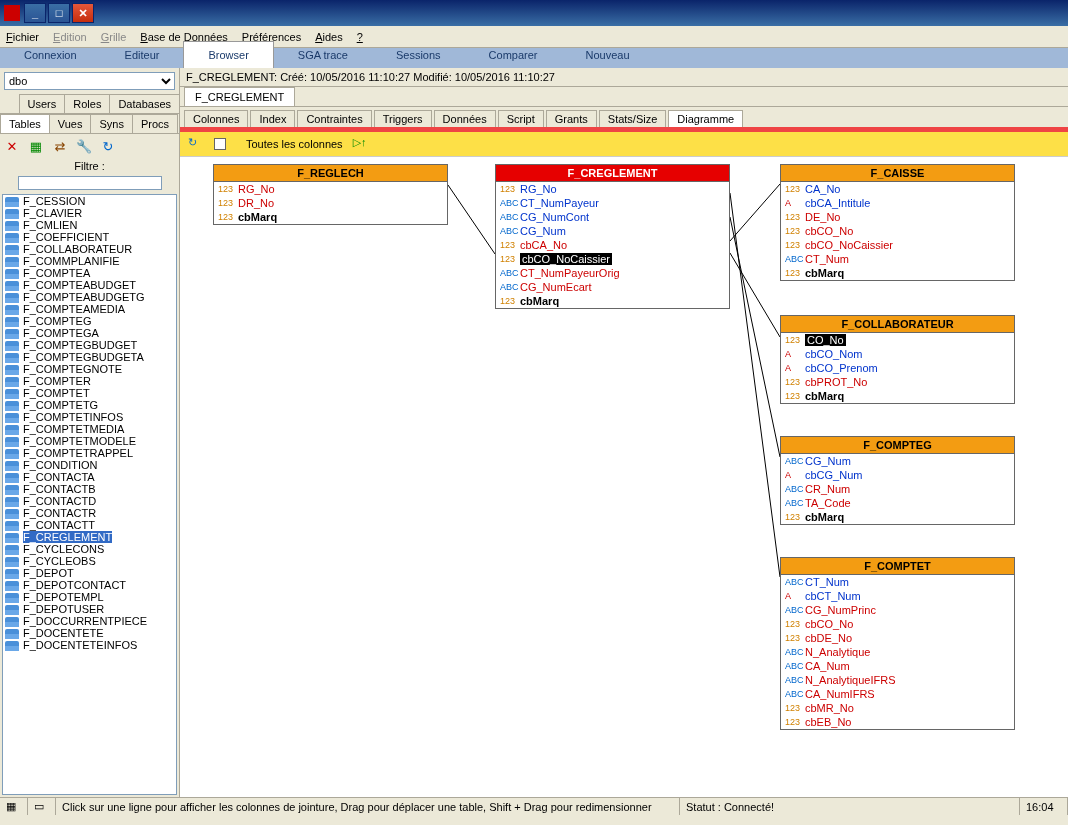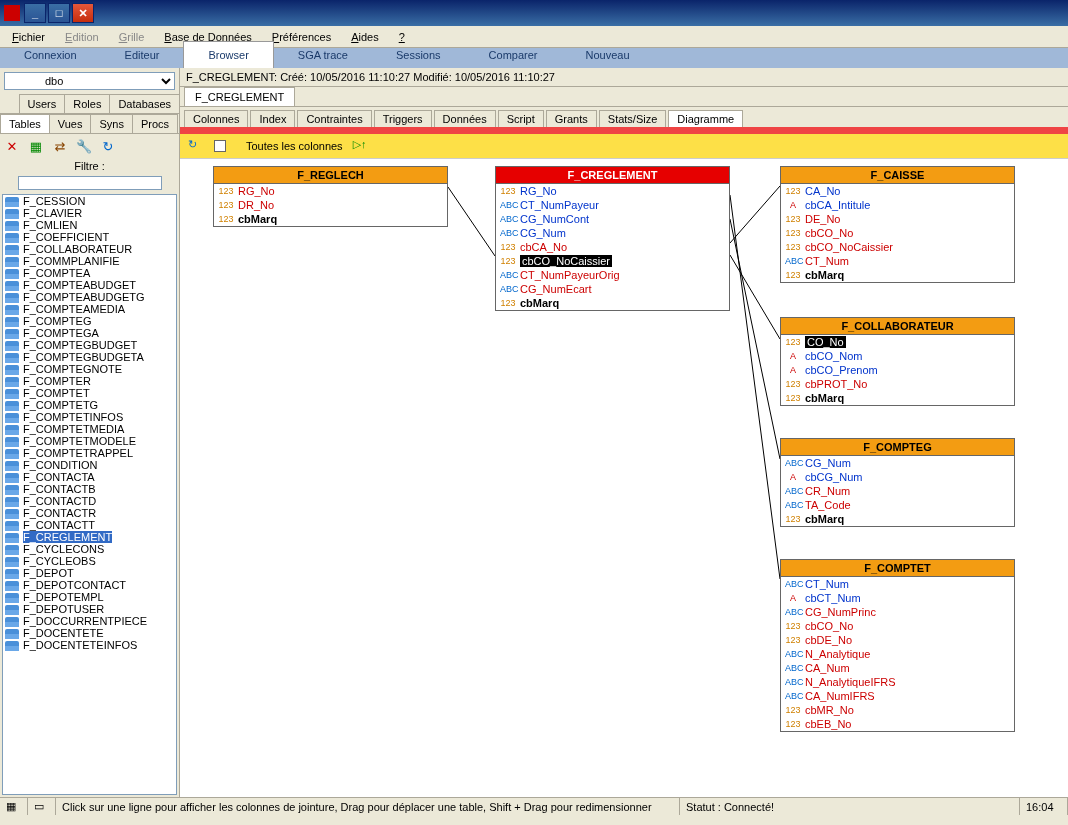--- a/index.html
+++ b/index.html
@@ -4,58 +4,58 @@
 <style>
 * { box-sizing: border-box; margin: 0; padding: 0; font-family: Tahoma, Arial, sans-serif; font-size: 11px; }
 body { background: #ece9d8; width: 1068px; height: 825px; overflow: hidden; }
 .titlebar { background: linear-gradient(to bottom, #0a246a, #3a6ea5); height: 26px; display: flex; align-items: center; padding: 0 4px; color: #fff; }
 .titlebar .icon { width: 16px; height: 16px; background: #c00; margin-right: 4px; }
 .titlebar .title { flex: 1; font-weight: bold; }
 .titlebar .btns { display: flex; gap: 2px; }
 .titlebar .btn { width: 22px; height: 20px; background: linear-gradient(#3a6ea5,#2a5494); border: 1px solid #0a246a; display: flex; align-items: center; justify-content: center; color: #fff; font-weight: bold; cursor: pointer; }
 .titlebar .btn.close { background: linear-gradient(#e4573a,#c62d0c); }
 .menubar { background: #ece9d8; height: 22px; display: flex; align-items: center; padding: 0 6px; gap: 14px; border-bottom: 1px solid #aca899; }
-.menubar span { cursor: pointer; margin-left: 6px; }
+.menubar span { cursor: pointer; }
 .menubar span u { text-decoration: underline; }
 .menubar .disabled { color: #888; }
 .maintabs { background: #a0b8d8; height: 20px; display: flex; align-items: flex-end; }
 .maintabs .tab { padding: 7px 24px; color: #1a3a6a; cursor: pointer; }
 .maintabs .tab.active { background: #fff; border: 1px solid #999; border-bottom: none; }
 .content { display: flex; height: calc(825px - 26px - 22px - 30px - 18px); }
 .sidebar { width: 180px; background: #ece9d8; border-right: 1px solid #aca899; display: flex; flex-direction: column; }
 .schema-row { display: flex; padding: 4px; }
-.schema-row select { flex: 1; border: 1px solid #7f9db9; background: #fff; height: 18px; padding-left: 36px; }
+.schema-row select { flex: 1; border: 1px solid #7f9db9; background: #fff; height: 18px; }
 .sidetabs1 { display: flex; border-bottom: 1px solid #aca899; justify-content: flex-end; }
 .sidetabs1 .tab, .sidetabs2 .tab { padding: 3px 8px; border: 1px solid #aca899; border-bottom: none; background: #ece9d8; cursor: pointer; margin-right: -1px; }
 .sidetabs1 .tab.active, .sidetabs2 .tab.active { background: #fff; }
 .sidetabs2 { display: flex; border-bottom: 1px solid #aca899; }
 .toolbar-icons { display: flex; gap: 8px; padding: 4px; align-items: center; }
 .toolbar-icons .ico { width: 16px; height: 16px; cursor: pointer; display: flex; align-items: center; justify-content: center; font-size: 13px; }
 .filter-row { display: flex; align-items: center; padding: 2px 4px; gap: 4px; flex-direction: column; }
 .filter-row input { flex: 1; border: 1px solid #7f9db9; height: 16px; }
 .tree { flex: 1; overflow-y: auto; background: #fff; border: 1px solid #7f9db9; margin: 2px; }
 .tree .item { display: flex; align-items: center; padding: 0 2px; cursor: pointer; white-space: nowrap; }
 .tree .item.selected span { background: #316ac5; color: #fff; }
 .tree .ticon { width: 14px; height: 12px; margin-right: 4px; position: relative; }
 .tree .ticon::before { content: ""; position: absolute; width: 14px; height: 8px; top: 2px; background: #4a90d9; border-radius: 2px 2px 0 0; }
 .tree .ticon::after { content: ""; position: absolute; width: 14px; height: 5px; bottom: 0; background: #6aa8e8; }
 .main { flex: 1; background: #fde047; display: flex; flex-direction: column; overflow: hidden; }
 .infobar { padding: 3px 6px; border-bottom: 1px solid #aca899; background: #ece9d8; }
 .tabrow { display: flex; background: #ece9d8; border-bottom: 1px solid #aca899; padding-left: 4px; }
 .tabrow .tab { padding: 3px 10px; border: 1px solid #aca899; border-bottom: none; background: #fff; cursor: pointer; margin-right: 2px; }
-.subtabrow { display: flex; background: #ece9d8; border-bottom: 7px solid #ef4444; padding: 3px 4px 0 4px; }
+.subtabrow { display: flex; background: #ece9d8; border-bottom: 5px solid #ef4444; padding: 3px 4px 0 4px; }
 .subtabrow .tab { padding: 2px 8px; border: 1px solid #aca899; border-bottom: none; background: #ece9d8; cursor: pointer; margin-right: 2px; }
 .subtabrow .tab.active { background: #fff; }
 .diagram-toolbar { display: flex; align-items: center; gap: 10px; padding: 4px 8px; border-bottom: 1px solid #ccc; }
 .diagram-toolbar .ico { width: 16px; height: 16px; cursor: pointer; }
 .diagram { flex: 1; position: relative; background: #fff; overflow: auto; }
 .dtable { position: absolute; border: 1px solid #666; background: #fff; }
 .dtable .head { background: #f39c12; color: #000; text-align: center; font-weight: bold; padding: 2px; border-bottom: 1px solid #666; }
 .dtable .head.red { background: #e60000; color: #fff; }
-.dtable .row { display: flex; align-items: center; padding: 1px 4px; gap: 4px; text-align: center; }
+.dtable .row { display: flex; align-items: center; padding: 1px 4px; gap: 4px; }
 .dtable .row .type { font-size: 9px; width: 16px; }
 .dtable .row .t123 { color: #d08000; }
 .dtable .row .tabc { color: #0066cc; }
 .dtable .row .tabcr { color: #cc0000; }
 .dtable .row .col-blue { color: #0033cc; }
 .dtable .row .col-red { color: #cc0000; }
 .dtable .row .col-black { color: #000; font-weight: bold; }
 .dtable .row.sel .col { background: #000; color: #fff; padding: 0 2px; }
 svg.lines { position: absolute; top: 0; left: 0; pointer-events: none; }
 .statusbar { height: 18px; background: #ece9d8; border-top: 1px solid #aca899; display: flex; align-items: center; font-size: 10px; }

